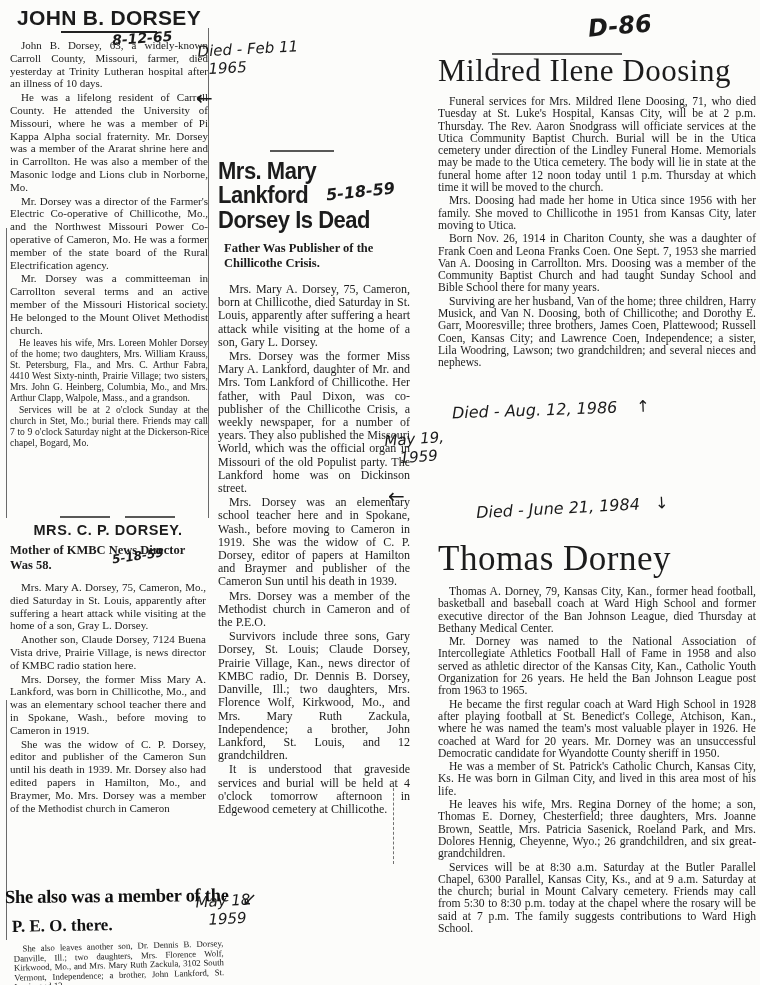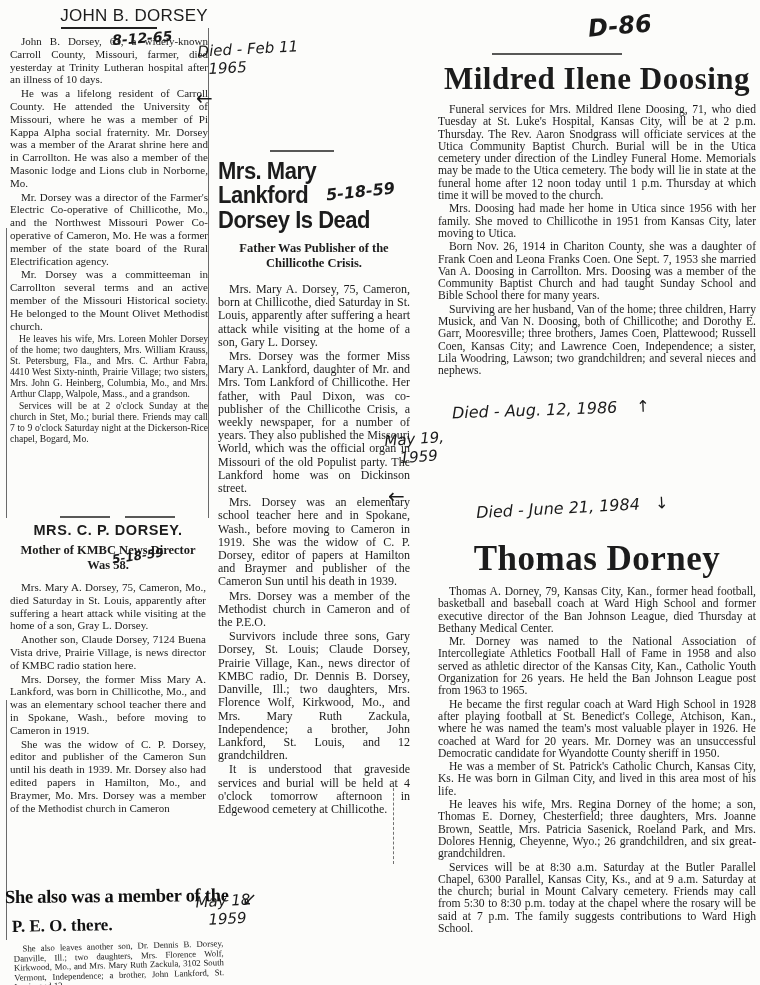--- a/index.html
+++ b/index.html
@@ -9,38 +9,38 @@
     font-family:"Liberation Serif", serif; color:#1c1c1c;
   }
   .clip{position:absolute;}
   .clip p{margin:0 0 1px 0; text-indent:11px; text-align:justify;}
   .body-sm p{font-size:11px; line-height:12.8px;}
   .body-md p{font-size:12px; line-height:13.2px;}
   .body-rt p{font-size:11.6px; line-height:12.3px;}
   .fine p{font-size:9.6px; line-height:11px; text-indent:9px;}
 
   .h-john{
-    font-family:"Liberation Sans", sans-serif; font-weight:normal;
-    font-size:17px; letter-spacing:0.3px; text-align:right; margin:0 0 6px 0;
+    font-family:"Liberation Sans", sans-serif; font-weight:bold;
+    font-size:21px; letter-spacing:0.3px; text-align:center; margin:0 0 6px 0;
   }
   .h-john .underline{display:block; margin:1px auto 0 auto; width:96px; border-bottom:2px solid #222;}
   .h-cp{
     font-family:"Liberation Sans", sans-serif; font-weight:bold;
     font-size:14.5px; text-align:center; letter-spacing:0.6px; margin:0 0 5px 0;
   }
   .subhead{
-    font-weight:bold; font-size:12.5px; text-align:center; line-height:15px; margin:0 0 8px 0;
+    font-weight:bold; font-size:12.5px; line-height:15px; margin:0 0 8px 0;
   }
   .h-mary{
     font-family:"Liberation Sans", sans-serif; font-weight:bold;
     font-size:22px; line-height:23px; letter-spacing:-0.5px; margin:6px 0 10px 0;
     transform:scaleY(1.08); transform-origin:left top;
   }
   .h-serif-big{
-    font-weight:bold; text-align:center; margin:16px 0 8px 0; letter-spacing:0.5px;
+    font-weight:normal; text-align:left; margin:8px 0 8px 0; letter-spacing:0.5px;
   }
   .h-mildred{font-size:31px; line-height:34px;}
   .h-dorney{font-size:35px; line-height:38px; margin-top:26px;}
 
   .hw{
     position:absolute; font-family:"DejaVu Sans", sans-serif; font-style:italic;
     color:#1a1a1a; white-space:nowrap;
   }
   .hw-line{display:block;}
   .rule-v{position:absolute; width:1px; background:#3a3a3a; opacity:0.75;}

